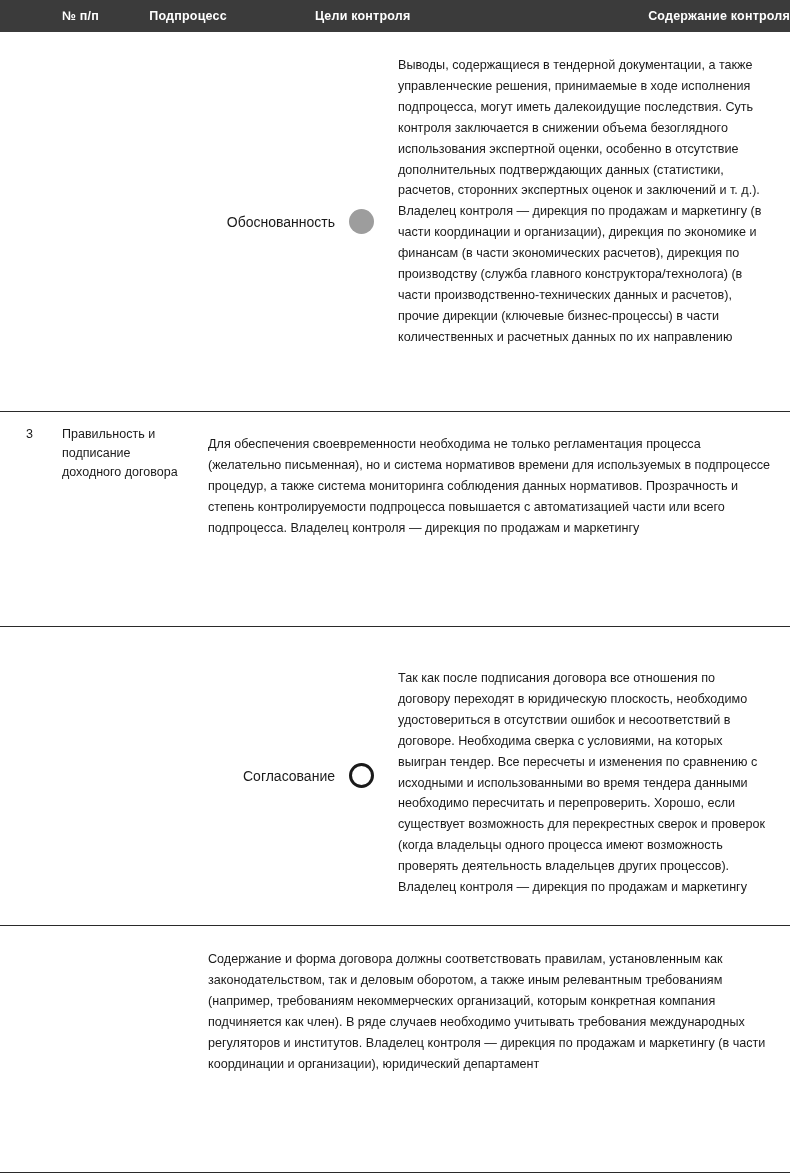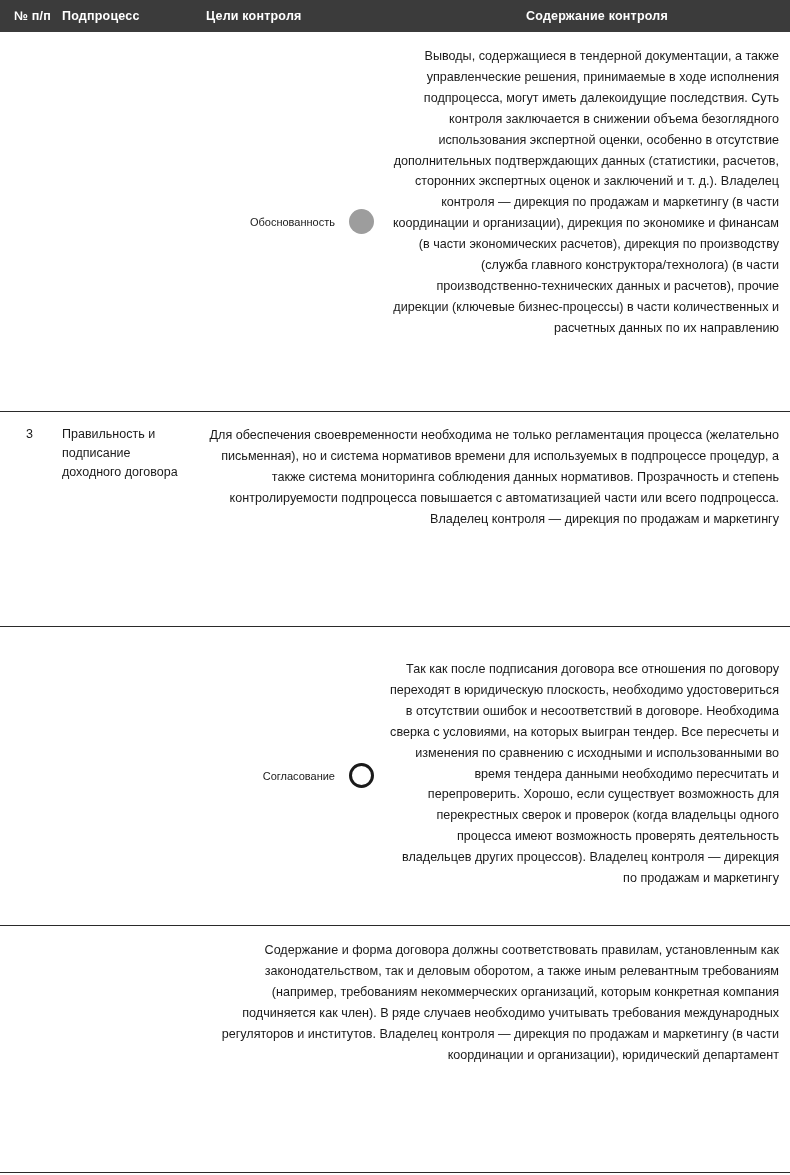--- a/index.html
+++ b/index.html
@@ -29,20 +29,21 @@
     align-items: center;
     height: 32px;
     background: #3b3b3b;
     color: #ffffff;
   }
   .thead .hcell {
     font-size: 12.5px;
     font-weight: bold;
     letter-spacing: 0.2px;
     white-space: nowrap;
+    margin-left: 48px;
   }
   .h-num      { width: 62px;  padding-left: 14px; box-sizing: border-box; }
   .h-sub      { width: 144px; box-sizing: border-box; }
   .h-goal     { width: 190px; box-sizing: border-box; }
   .h-content  { flex: 1; text-align: left; padding-left: 130px; box-sizing: border-box; }
 
   
   .row {
     display: flex;
     align-items: stretch;
@@ -79,21 +80,21 @@
     align-items: center;
     justify-content: flex-end;
     padding-right: 6px;
   }
   .goal-inner {
     display: flex;
     align-items: center;
     gap: 14px;
   }
   .goal-label {
-    font-size: 11px;
+    font-size: 14px;
     white-space: nowrap;
     text-align: right;
   }
   .marker {
     width: 25px;
     height: 25px;
     border-radius: 50%;
     flex: 0 0 auto;
     box-sizing: border-box;
   }
@@ -106,22 +107,21 @@
   }
 
   .c-content {
     flex: 1;
     box-sizing: border-box;
     padding: 12px 8px 12px 6px;
     font-size: 12.6px;
     line-height: 20.9px;
   }
   .c-content p {
-    margin: 3px;
-    text-align: right;
+    margin: 12px;
   }
 
   
   .row-1 { height: 379px; }
   .row-2 { height: 215px; }
   .row-3 { height: 299px; }
   .row-4 { height: 250px; }
 
   .row-1 .c-content { padding-top: 11px; }
   .row-2 .c-content { padding-top: 11px; }

